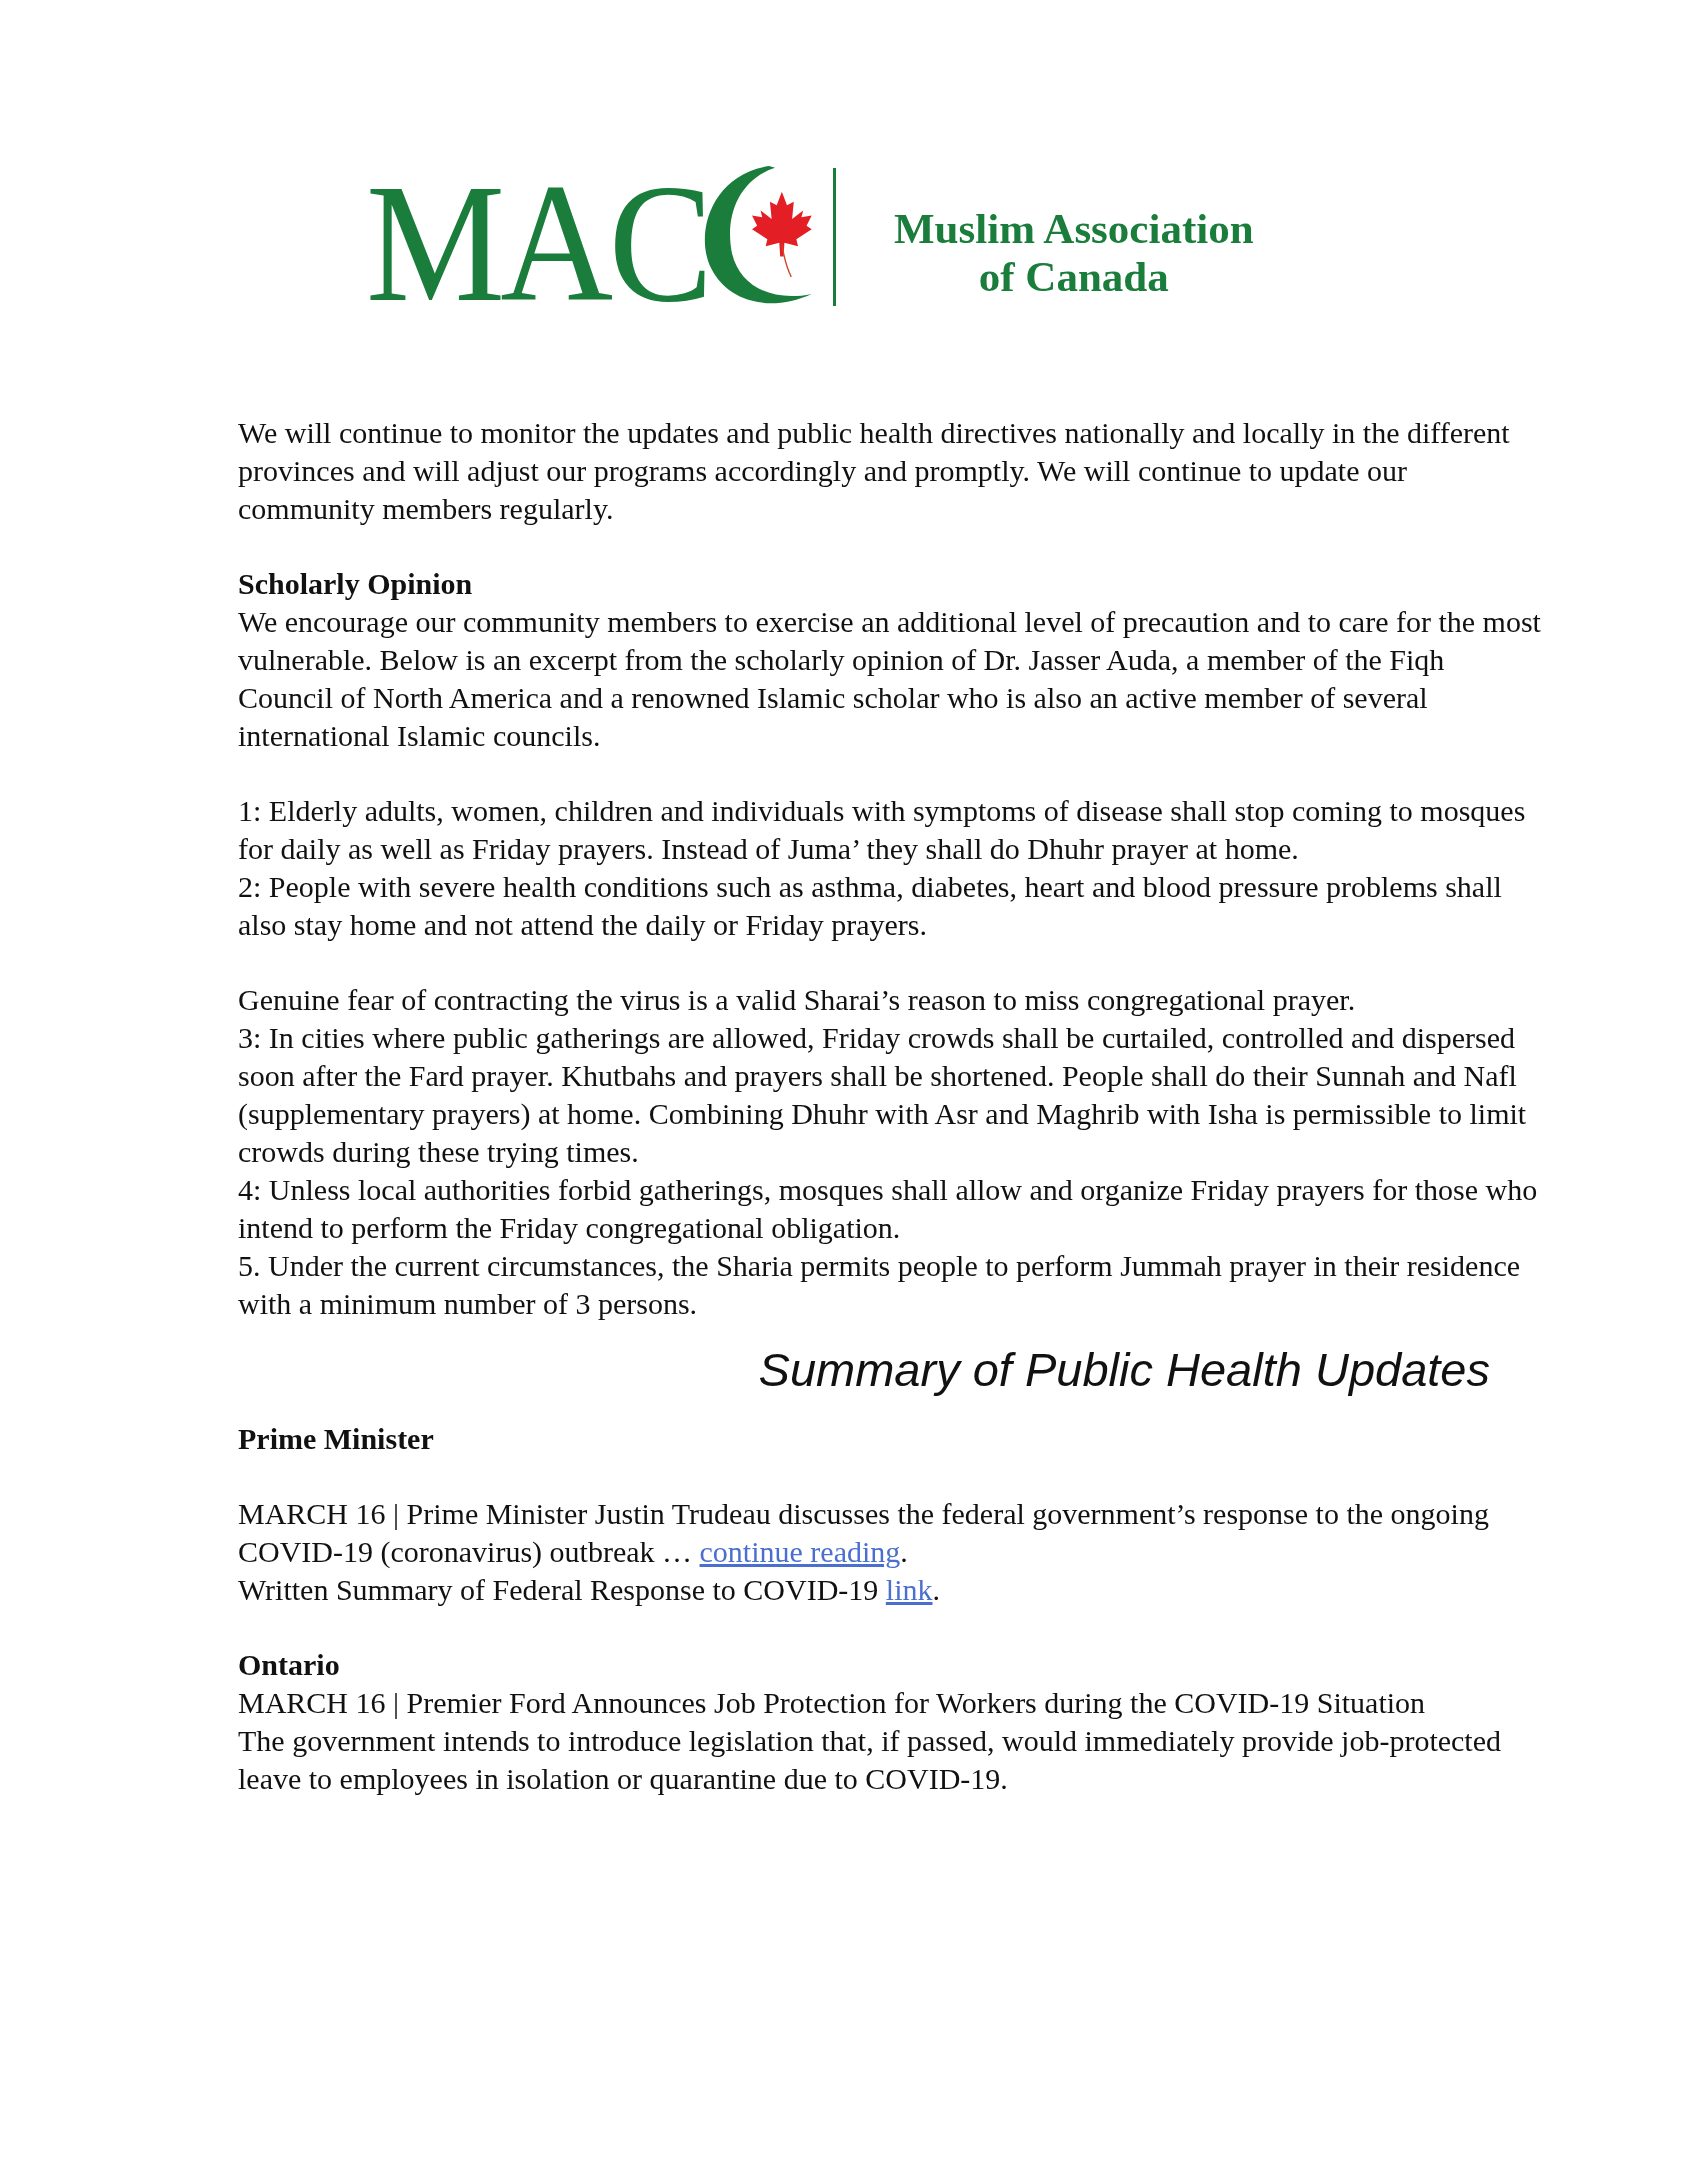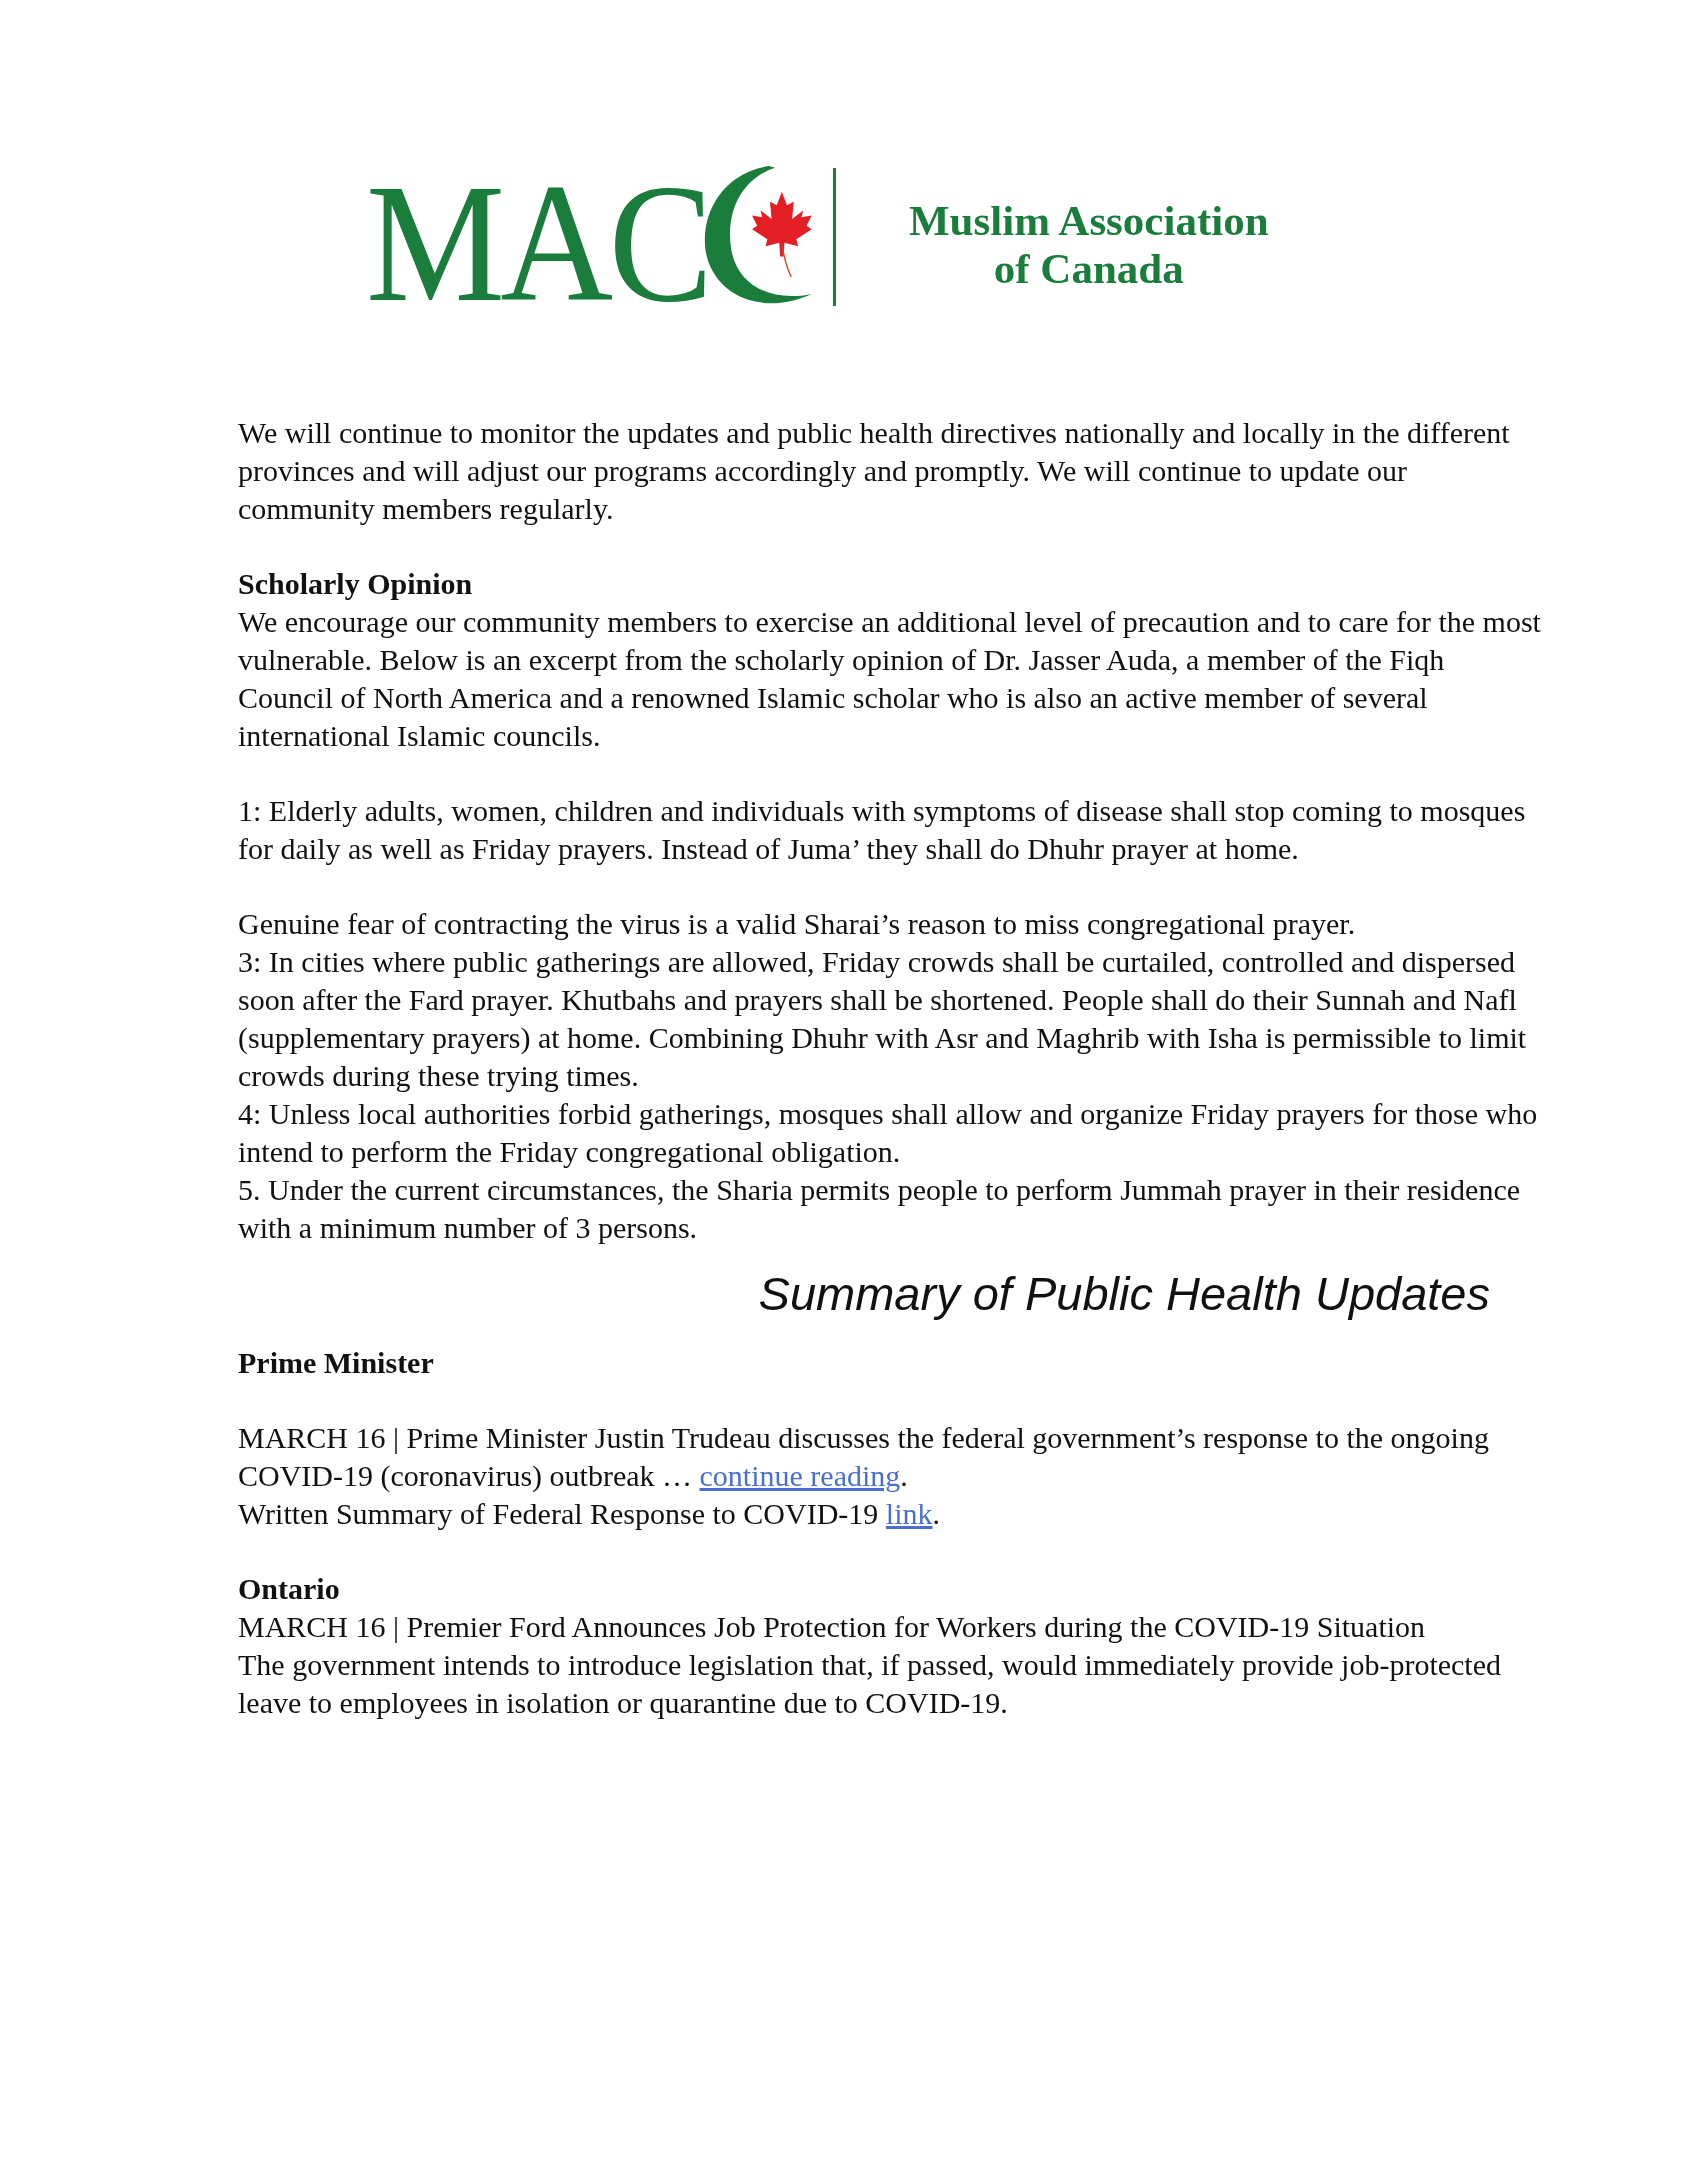--- a/index.html
+++ b/index.html
@@ -15,23 +15,23 @@
     position: absolute; left: 0; top: 8.5px;
     font-family: "Liberation Serif", serif;
     font-size: 170px; line-height: 136px; color: #1a7d3b;
     letter-spacing: -5.1px; transform: scaleX(0.92); transform-origin: left top;
   }
   .logo-crescent { position: absolute; left: 294px; top: 0px; width: 196px; height: 145px; }
   .logo-divider {
     position: absolute; left: 467px; top: 1.7px; width: 2.6px; height: 138px; background: #1a7d3b;
   }
   .logo-name {
-    position: absolute; left: 528px; top: 31px;
+    position: absolute; left: 528px; top: 39px;
     font-family: "Liberation Serif", serif; font-weight: bold;
-    font-size: 43px; line-height: 48px; color: #1a7d3b; margin-left: 15px;
+    font-size: 43px; line-height: 48px; color: #1a7d3b;
   }
   .doc {
     position: absolute; left: 198px; top: 414px; width: 1303px;
     font-size: 30px; line-height: 38px; margin-left: 40px;
   }
   .doc p { margin: 0; }
   .gap { height: 37px; }
   .bold { font-weight: bold; }
   .summary-title {
     font-family: "Liberation Sans", "DejaVu Sans", sans-serif;
@@ -61,20 +61,21 @@
 
 <div class="doc">
   <p>We will continue to monitor the updates and public health directives nationally and locally in the different provinces and will adjust our programs accordingly and promptly. We will continue to update our community members regularly.</p>
   <div class="gap"></div>
 
   <p class="bold">Scholarly Opinion</p>
   <p>We encourage our community members to exercise an additional level of precaution and to care for the most vulnerable. Below is an excerpt from the scholarly opinion of Dr. Jasser Auda, a member of the Fiqh Council of North America and a renowned Islamic scholar who is also an active member of several international Islamic councils.</p>
   <div class="gap"></div>
 
   <p>1: Elderly adults, women, children and individuals with symptoms of disease shall stop coming to mosques for daily as well as Friday prayers. Instead of Juma’ they shall do Dhuhr prayer at home.</p>
+  <p>2: People with severe health conditions such as asthma, diabetes, heart and blood pressure problems shall also stay home and not attend the daily or Friday prayers.</p>
   <div class="gap"></div>
 
   <p>Genuine fear of contracting the virus is a valid Sharai’s reason to miss congregational prayer.</p>
   <p>3: In cities where public gatherings are allowed, Friday crowds shall be curtailed, controlled and dispersed soon after the Fard prayer. Khutbahs and prayers shall be shortened. People shall do their Sunnah and Nafl (supplementary prayers) at home. Combining Dhuhr with Asr and Maghrib with Isha is permissible to limit crowds during these trying times.</p>
   <p>4: Unless local authorities forbid gatherings, mosques shall allow and organize Friday prayers for those who intend to perform the Friday congregational obligation.</p>
   <p>5. Under the current circumstances, the Sharia permits people to perform Jummah prayer in their residence with a minimum number of 3 persons.</p>
 
   <div class="summary-title">
     <div>Summary of Public Health Updates</div>
   </div>

